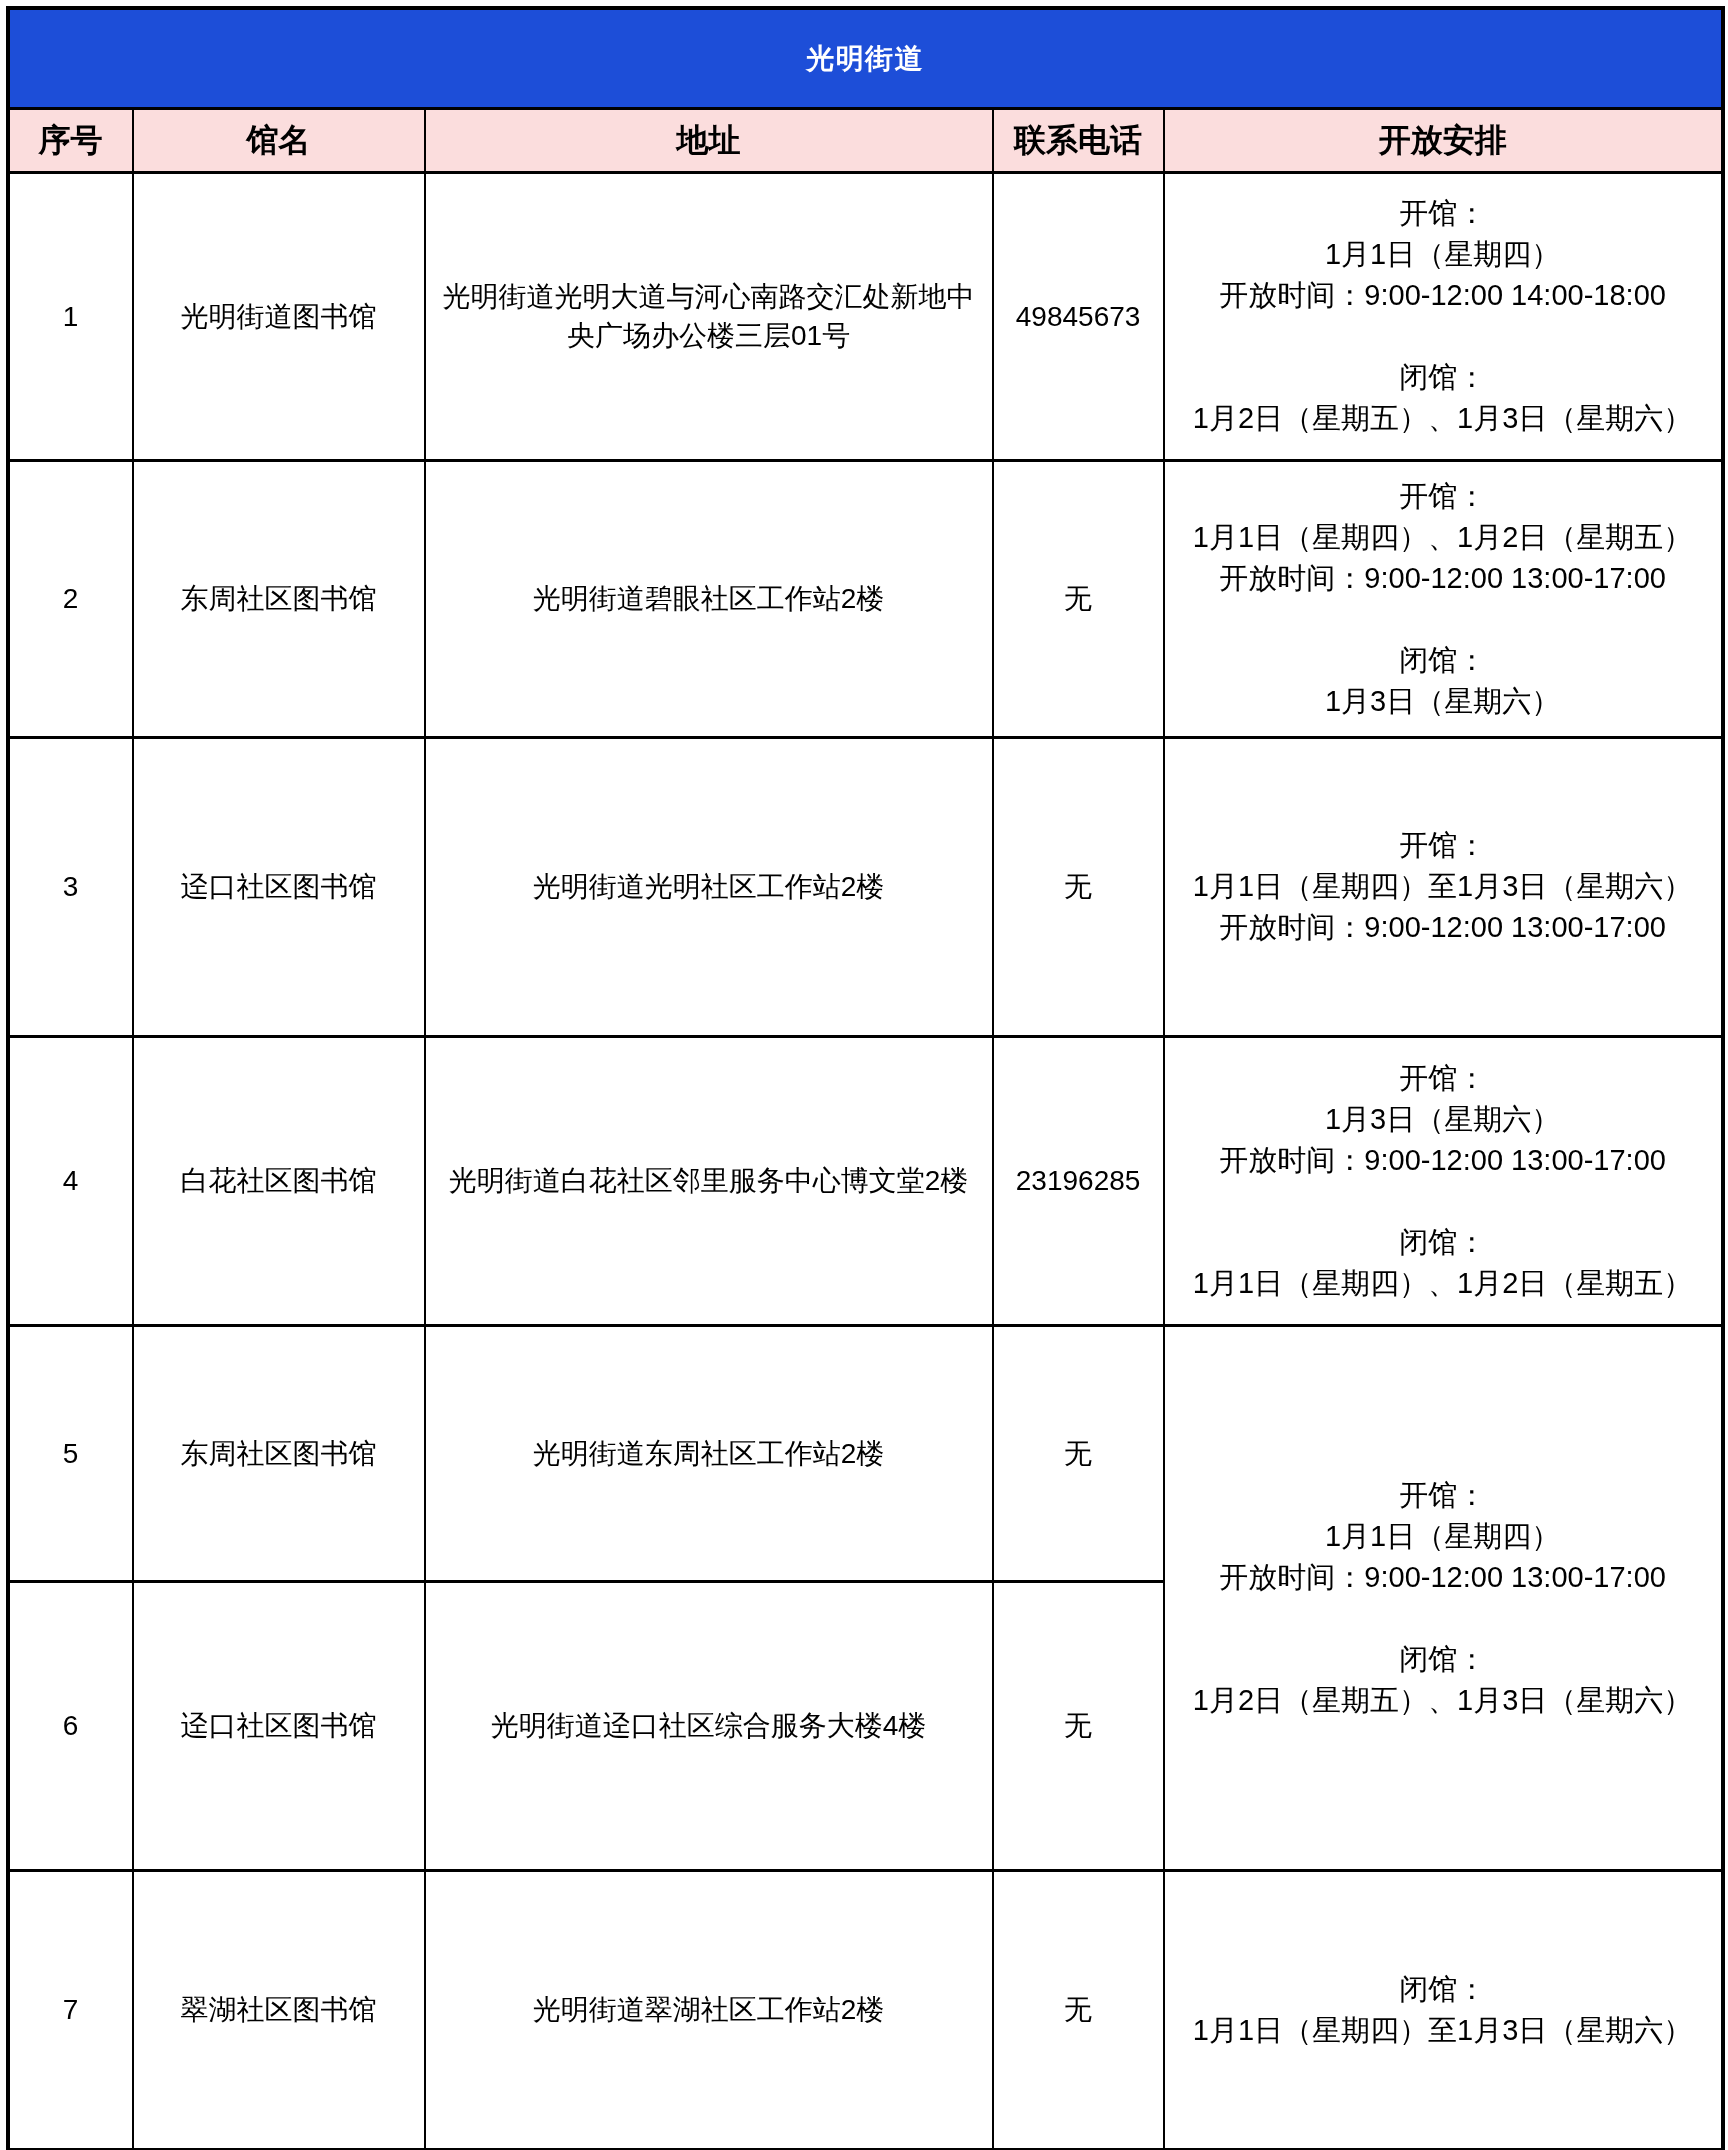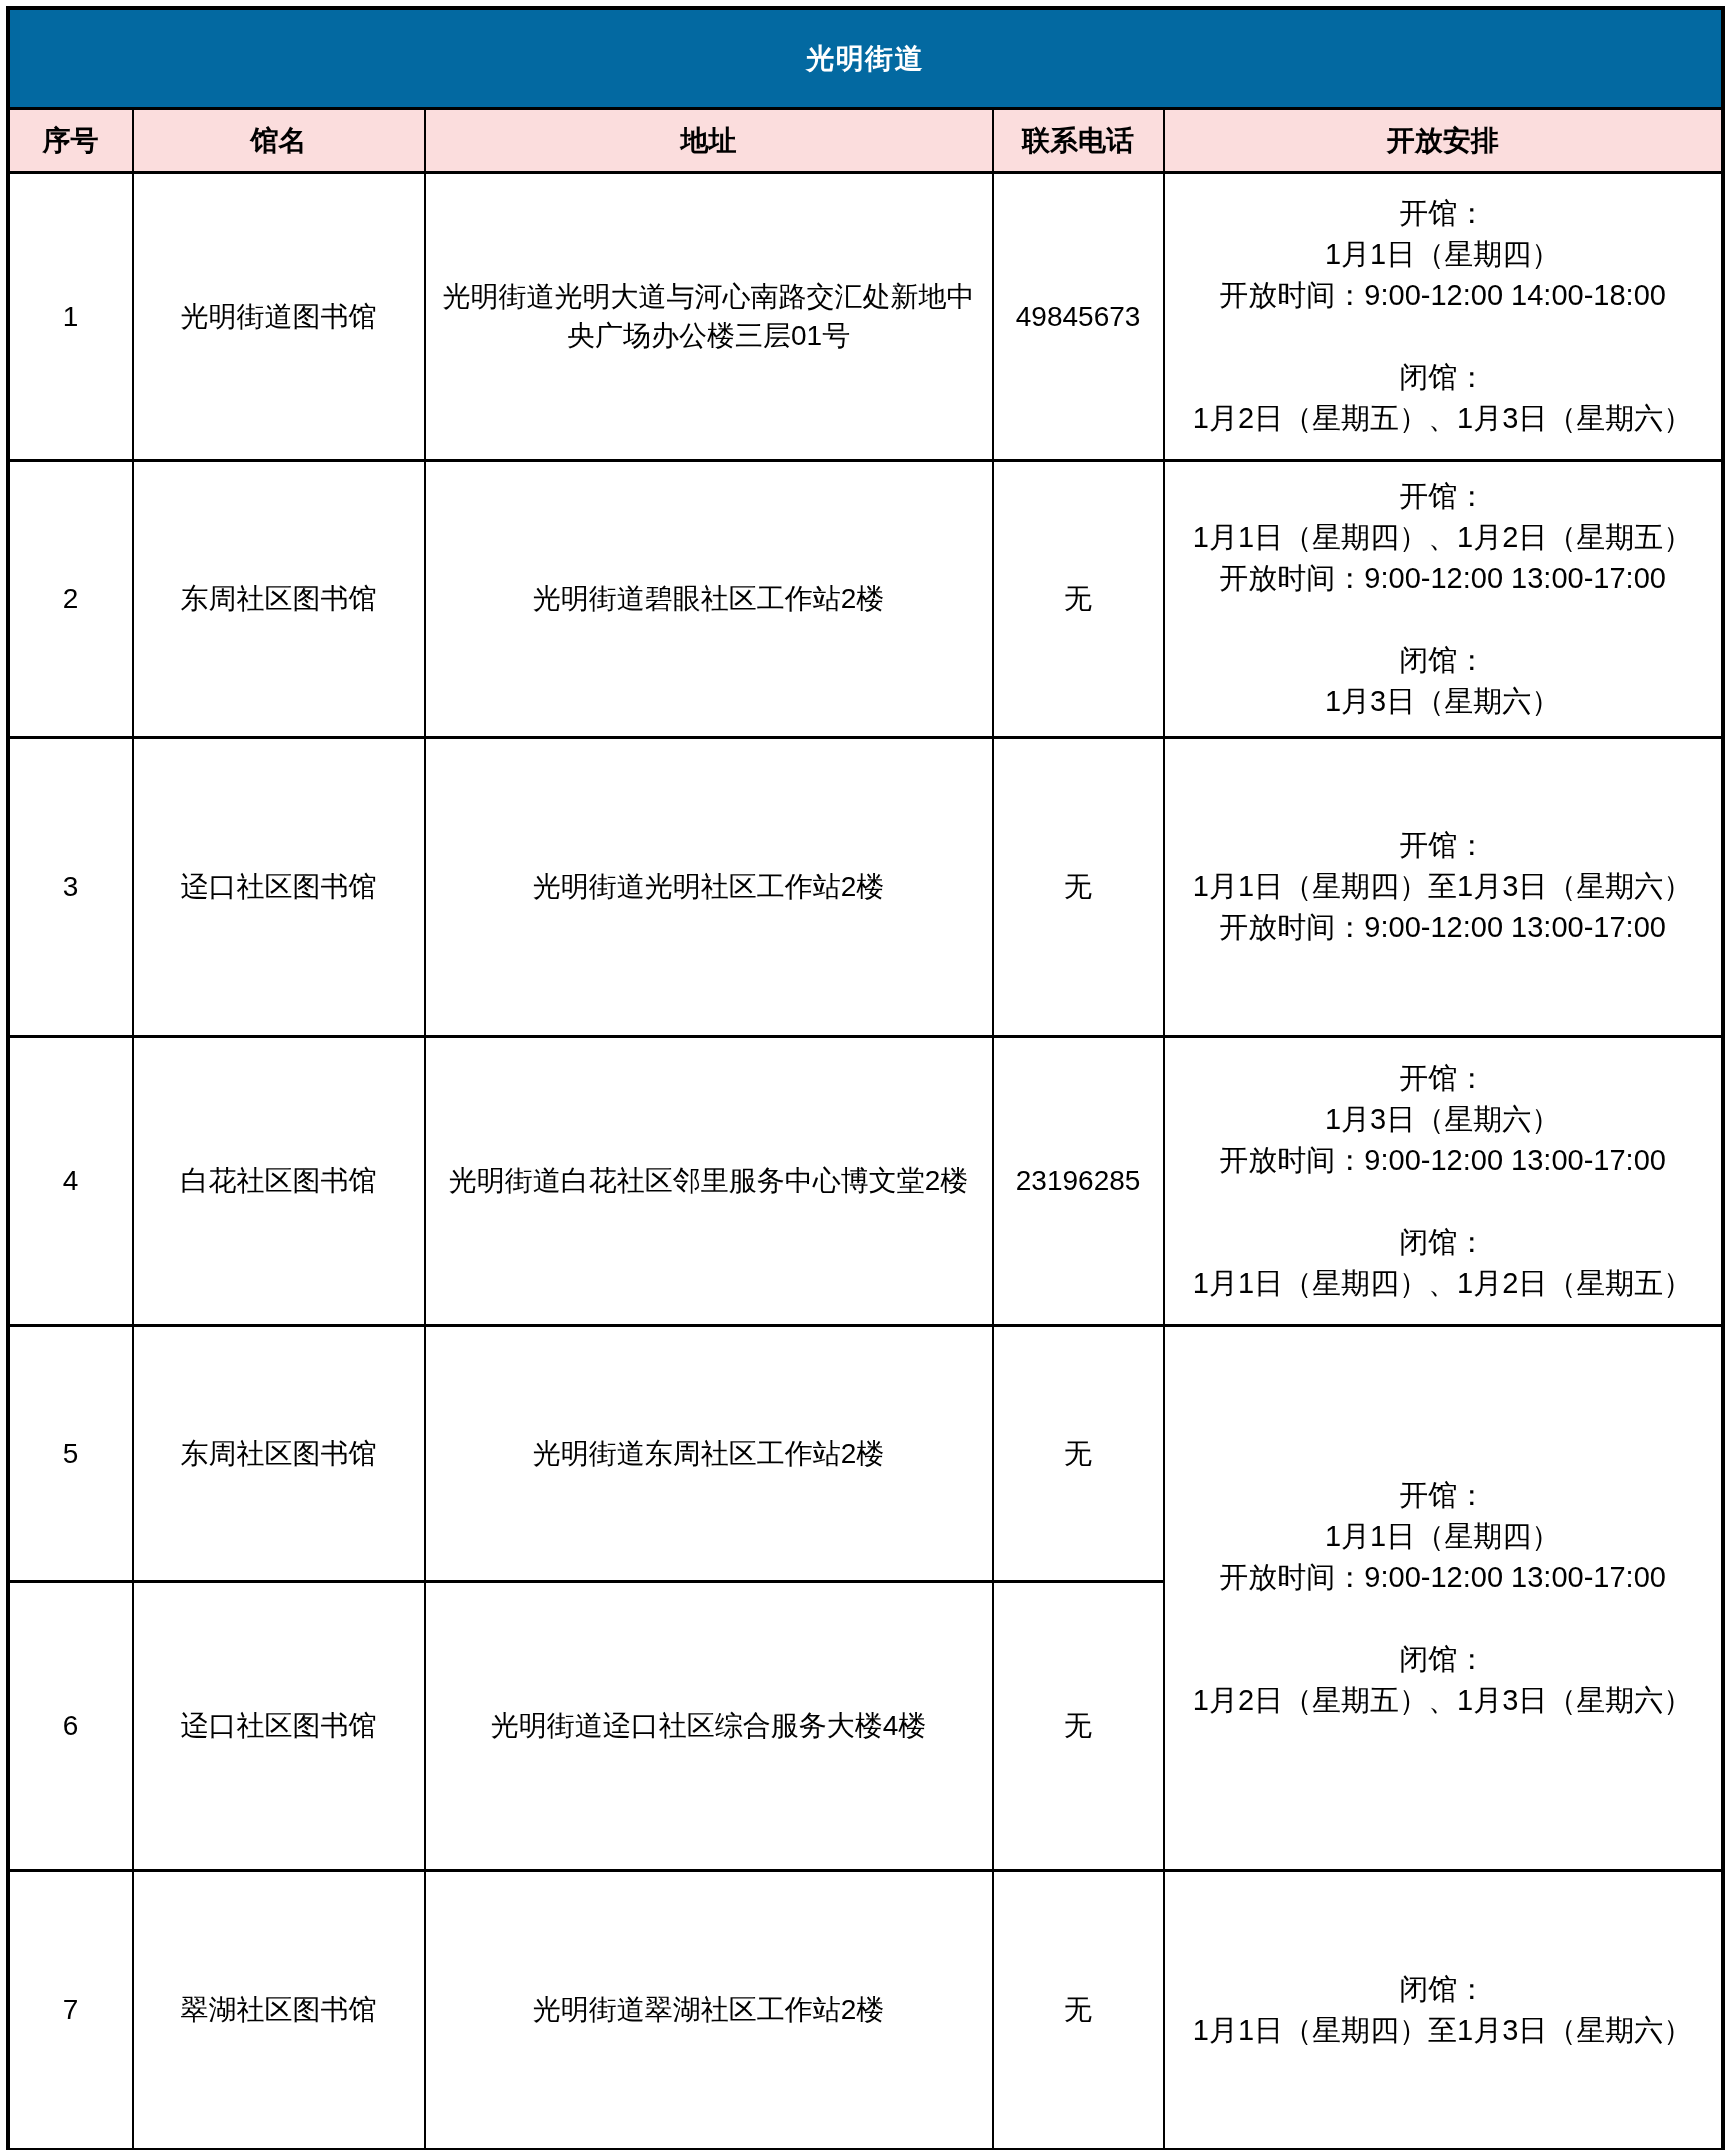--- a/index.html
+++ b/index.html
@@ -30,31 +30,31 @@
     border-bottom-width: 3.5px;
     vertical-align: middle;
     text-align: center;
     font-size: 28px;
     line-height: 1.4;
     padding: 0 5.6px;
     overflow: hidden;
     word-break: break-all;
   }
   td.title-cell {
-    background: #0369a1;
+    background: #1d4ed8;
     color: #ffffff;
     font-weight: bold;
     font-size: 37px;
     letter-spacing: 1.4px;
     height: 97px;
   }
   tr.header-row td {
     background: #FBDDDD;
     font-weight: bold;
-    font-size: 28px;
+    font-size: 32px;
     height: 61px;
   }
   td.address-cell { padding: 0; }
   .sched-line {
     min-height: 41px;
     line-height: 41px;
     font-size: 29px;
     white-space: nowrap;
   }
   .sched-gap { height: 41px; }

